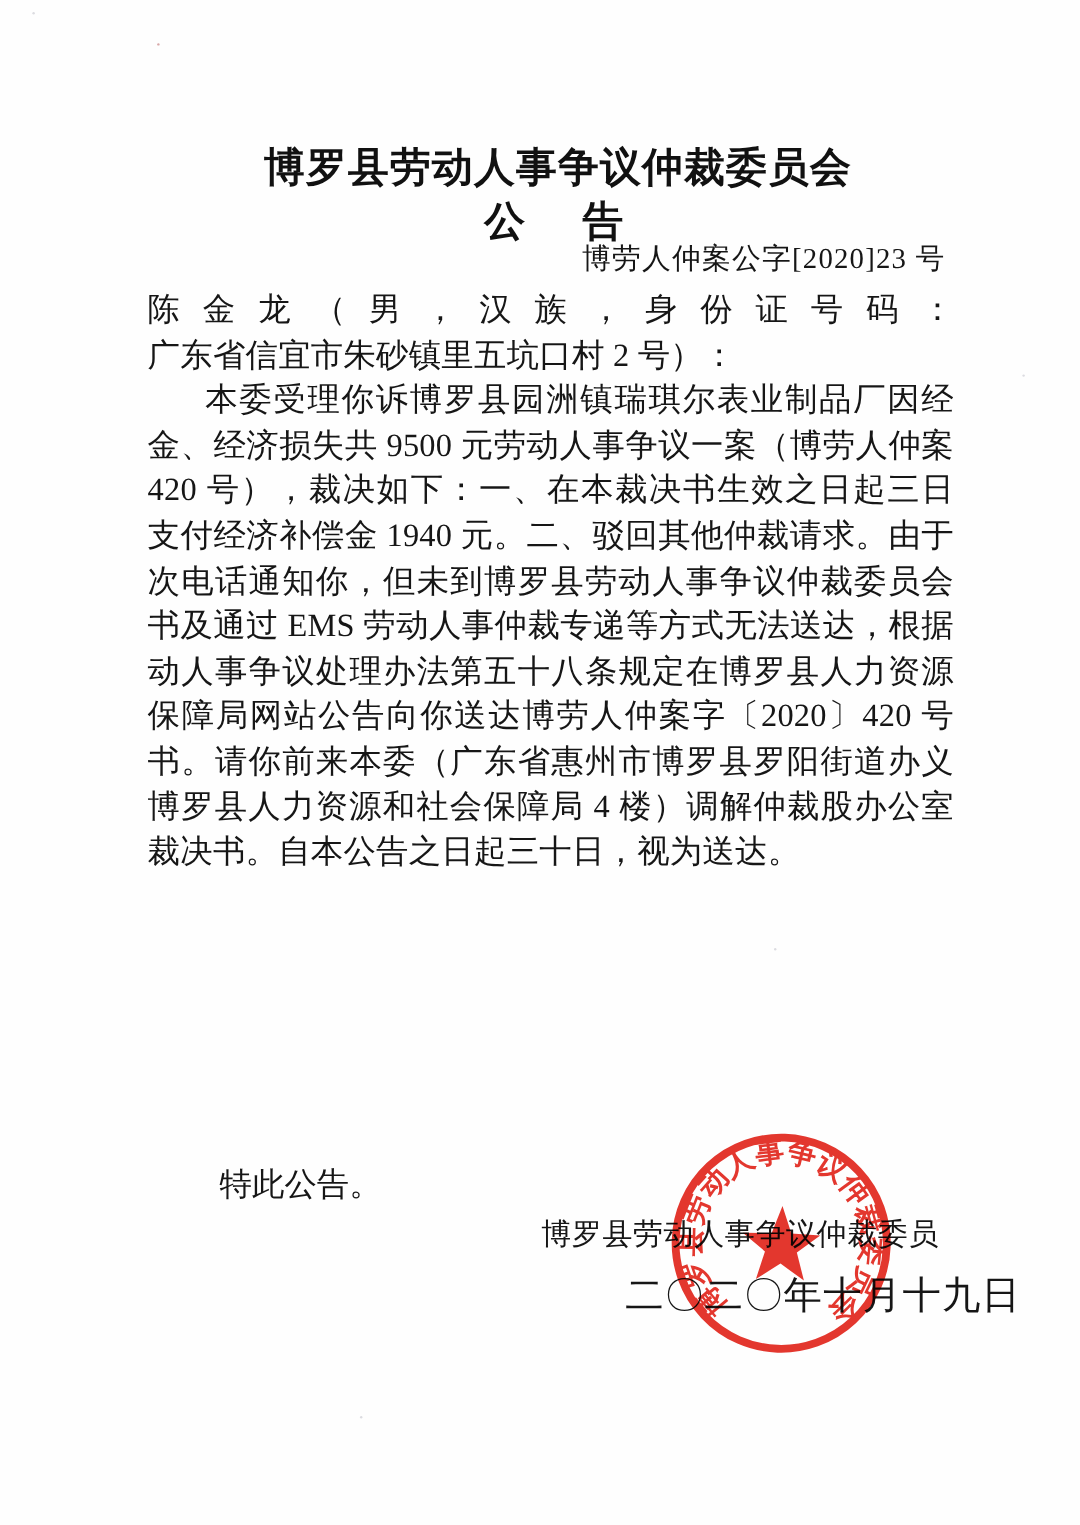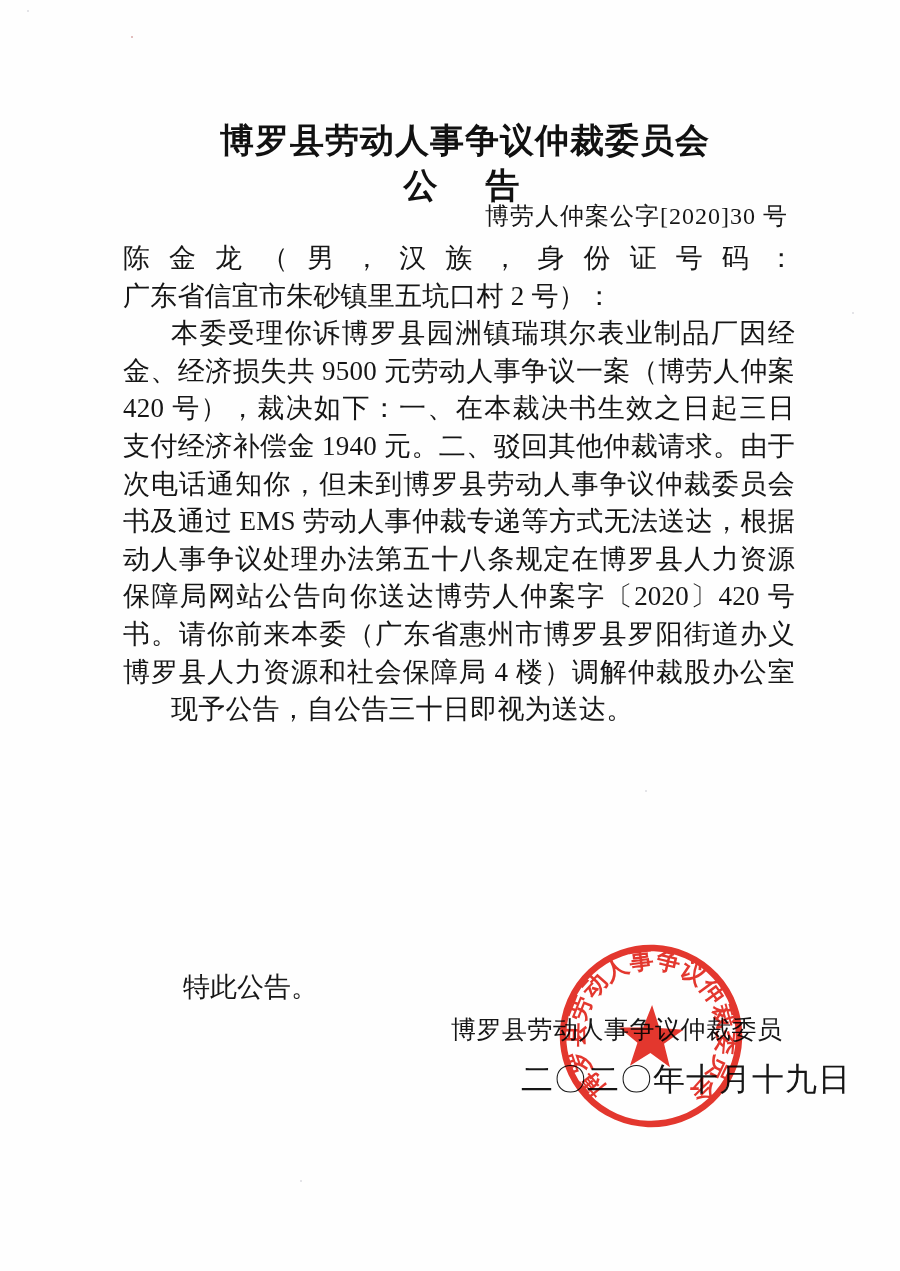--- a/index.html
+++ b/index.html
@@ -89,36 +89,36 @@
 <div class="page">
 
   <div class="speck" style="top:36px;left:131px;background:rgba(160,40,40,.4)"></div>
   <div class="speck" style="top:10px;left:27px;"></div>
   <div class="speck" style="top:312px;left:852px;"></div>
   <div class="speck" style="top:790px;left:645px;"></div>
   <div class="speck" style="top:1180px;left:300px;"></div>
 
   <div class="doc-title">博罗县劳动人事争议仲裁委员会</div>
   <div class="doc-subtitle">公　告</div>
-  <div class="doc-number">博劳人仲案公字[2020]30 号</div>
+  <div class="doc-number">博劳人仲案公字[2020]23 号</div>
 
   <div class="body-text">
     <div class="line full">陈金龙（男，汉族，身份证号码：440921199502105114，住址：</div>
     <div class="line">广东省信宜市朱砂镇里五坑口村 2 号）：</div>
     <div class="line full indent">本委受理你诉博罗县园洲镇瑞琪尔表业制品厂因经济补偿</div>
     <div class="line full">金、经济损失共 9500 元劳动人事争议一案（博劳人仲案字〔2020〕</div>
     <div class="line full">420 号），裁决如下：一、在本裁决书生效之日起三日内一次性</div>
     <div class="line full">支付经济补偿金 1940 元。二、驳回其他仲裁请求。由于本委多</div>
     <div class="line full">次电话通知你，但未到博罗县劳动人事争议仲裁委员会领取裁决</div>
     <div class="line full">书及通过 EMS 劳动人事仲裁专递等方式无法送达，根据广东省劳</div>
     <div class="line full">动人事争议处理办法第五十八条规定在博罗县人力资源和社会</div>
     <div class="line full">保障局网站公告向你送达博劳人仲案字〔2020〕420 号仲裁裁决</div>
     <div class="line full">书。请你前来本委（广东省惠州市博罗县罗阳街道办义和大小塘</div>
     <div class="line full">博罗县人力资源和社会保障局 4 楼）调解仲裁股办公室领取仲裁</div>
-    <div class="line indent">现予公告，自公告三十日即视为送达。</div>
+    <div class="line">裁决书。自本公告之日起三十日，视为送达。</div>
   </div>
 
   <div class="closing">特此公告。</div>
   <div class="signature">博罗县劳动人事争议仲裁委员</div>
   <div class="date">二〇二〇年十月十九日</div>
 
   <svg class="seal" viewBox="0 0 200 200" xmlns="http://www.w3.org/2000/svg" xmlns:xlink="http://www.w3.org/1999/xlink">
     <defs>
       <path id="sealTextPath" d="M 58.1 153.6 A 68 68 0 1 1 141.9 153.6" fill="none"></path>
     </defs>

